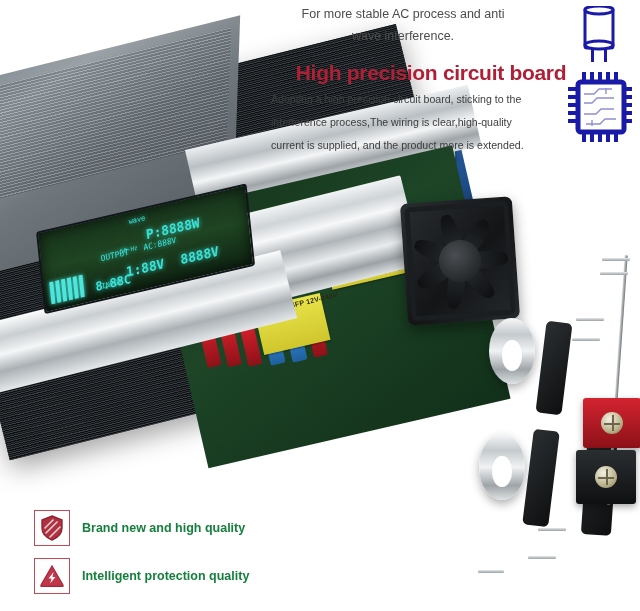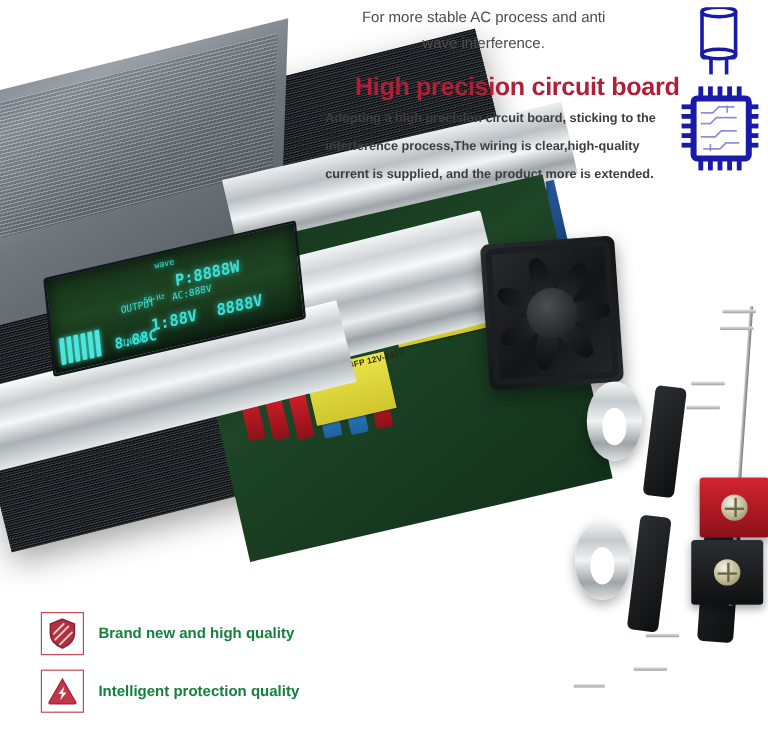--- a/index.html
+++ b/index.html
@@ -136,21 +136,21 @@
     background:linear-gradient(to bottom,#d7212c,#8d1118);}
   .comp-blue{position:absolute;border-radius:2px;
     background:linear-gradient(to bottom,#3aa0e8,#1f5f9e);}
   .comp-grn{position:absolute;border-radius:3px;
     background:linear-gradient(to bottom,#a8d62a,#5f9113);}
 
   
   .block{position:absolute;}
   .h-red{color:#b01f35;font-weight:bold;line-height:1.08;}
   .sub-light{color:#4c4c4c;font-weight:normal;line-height:1.5;}
-  .body-bold{color:#3d3d3d;font-weight:bold;line-height:1.62;}
+  .body-bold{color:#3d3d3d;font-weight:normal;line-height:1.62;}
 
   #cap-block{left:238px;top:2px;width:330px;text-align:center;}
   #cap-block .h-red{font-size:19.5px;letter-spacing:-.2px;}
   #cap-block .sub-light{font-size:12.5px;margin-top:3px;}
 
   #pcb-block{left:238px;top:62px;width:320px;margin-left:33px;}
   #pcb-block .h-red{font-size:21px;text-align:center;letter-spacing:-.3px;}
   #pcb-block .body-bold{font-size:10.6px;margin-top:6px;}
 
   .icon-cap{position:absolute;left:576px;top:6px;}

